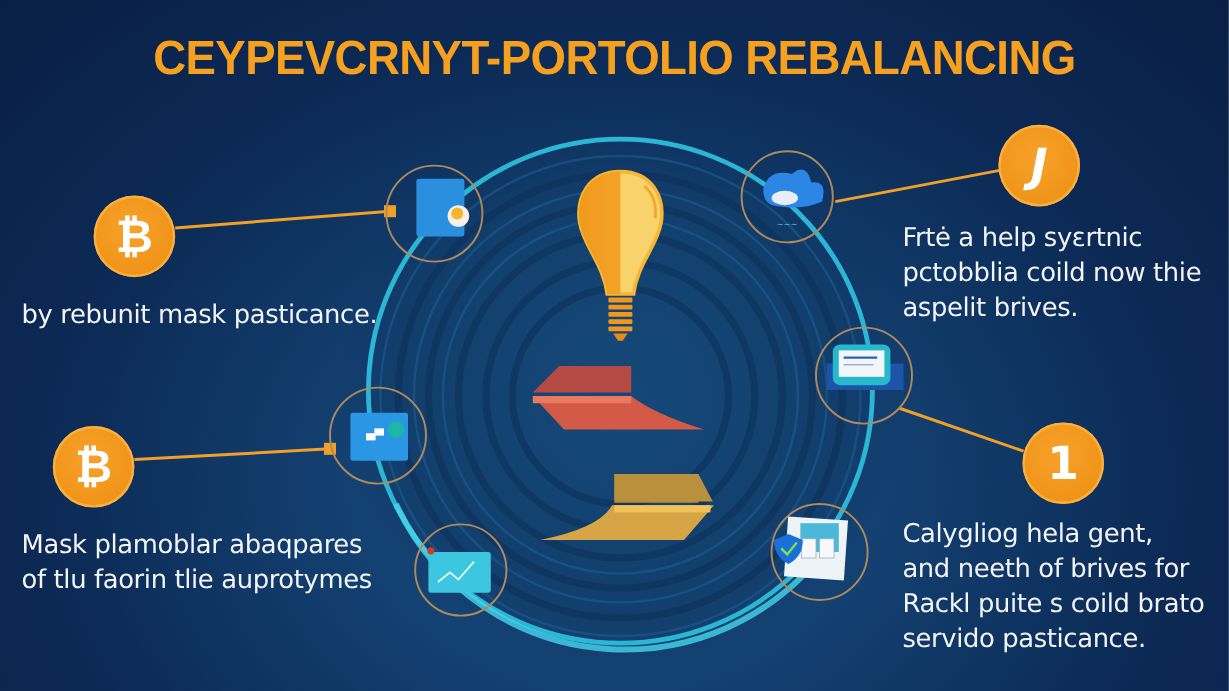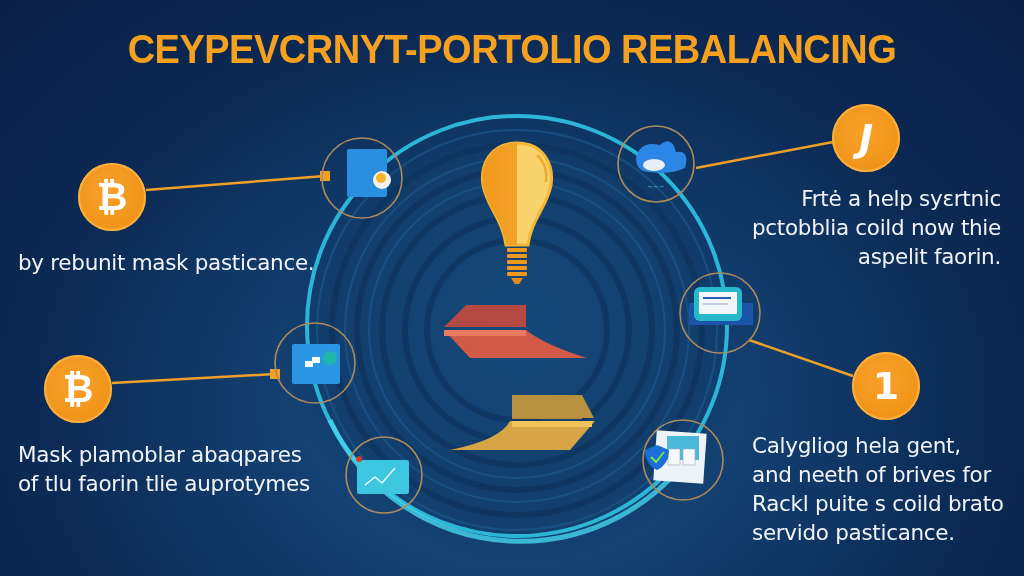--- a/index.html
+++ b/index.html
@@ -155,23 +155,23 @@
 <div class="coin" style="left:852px; top:352px;">1</div>
 
 <div class="txt" style="left:18px; top:248px;">
   <div>by rebunit mask pasticance.</div>
 </div>
 <div class="txt" style="left:18px; top:440px;">
   <div>Mask plamoblar abaqpares</div>
   <div>of tlu faorin tlie auprotymes</div>
 </div>
 
-<div class="txt" style="left:752px; top:184px;text-align:right;">
+<div class="txt" style="left:752px; top:184px;">
   <div>Frtė a help syεrtnic</div>
   <div>pctobblia coild now thie</div>
-  <div>aspelit faorin.</div>
+  <div>aspelit brives.</div>
 </div>
 <div class="txt" style="left:752px; top:431px;">
   <div>Calygliog hela gent,</div>
   <div>and neeth of brives for</div>
   <div>Rackl puite s coild brato</div>
   <div>servido pasticance.</div>
 </div>
 
 </body></html>

